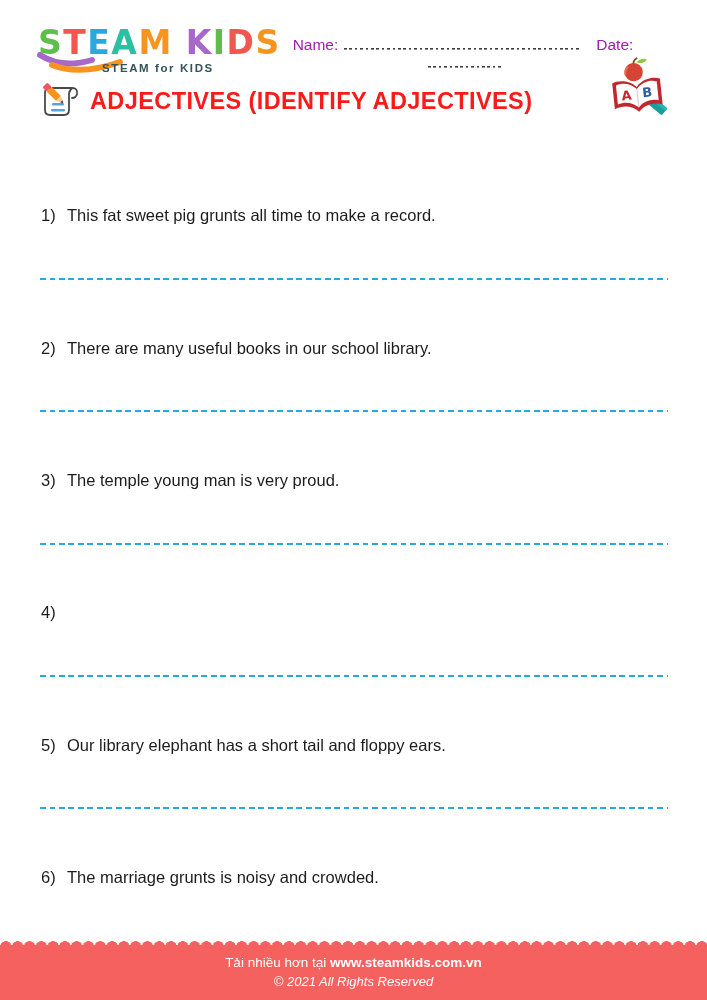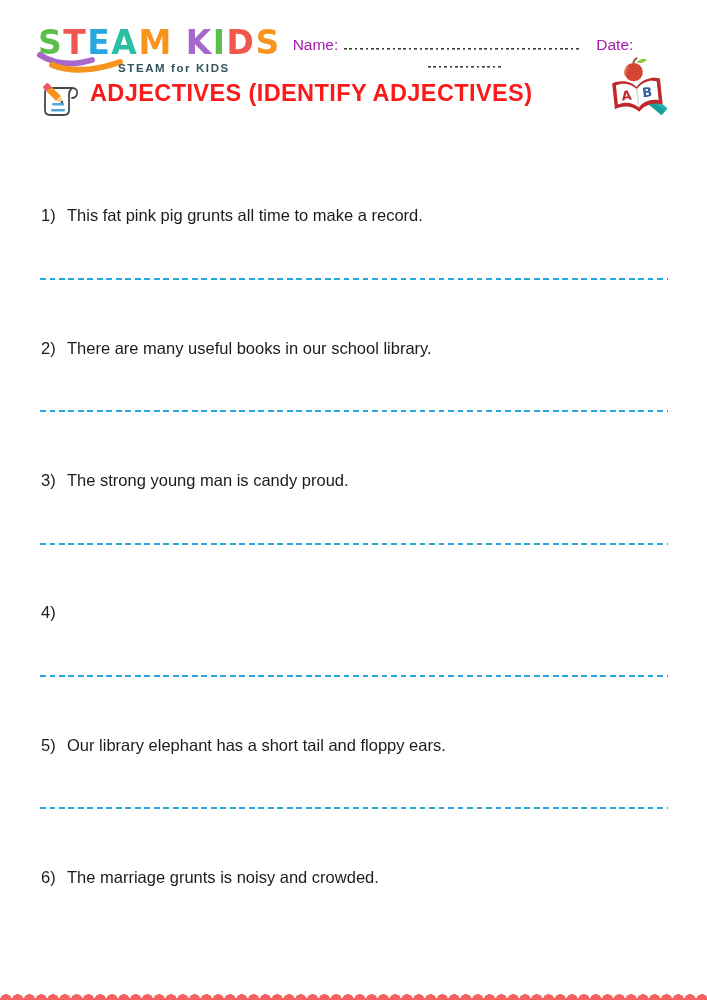--- a/index.html
+++ b/index.html
@@ -13,38 +13,38 @@
   
   .logo { position:absolute; left:38px; top:26px; width:210px; }
   .logo-word {
     font-size:33px; font-weight:800; letter-spacing:1.5px;
     font-family:"DejaVu Sans", sans-serif; line-height:1;
     white-space:nowrap;
   }
   .logo-word span { display:inline-block; }
   .logo-swoosh { position:absolute; left:-2px; top:26px; }
   .logo-subtitle {
-    position:absolute; left:80px; top:36px;
+    position:absolute; left:64px; top:36px;
     font-size:11.5px; font-weight:700; letter-spacing:1.6px; color:#33535C;
     white-space:nowrap;
   }
 
   .fields { position:absolute; left:253px; top:36px; width:420px; font-size:15.5px; color:#a21caf;text-align:center; }
   .field-label { font-weight:400; }
   .dotline {
     display:inline-block; height:10px; vertical-align:baseline; margin-left:6px;
     background:repeating-linear-gradient(90deg,#3c3c3c 0 2.6px, transparent 2.6px 5.4px);
     background-position:0 bottom; background-size:100% 1.6px; background-repeat:no-repeat;
   }
   .name-line { width:238px; }
   .date-line { width:76px; }
   .date-label { margin-left:14px; }
 
   
-  .title-row { position:absolute; left:38px; top:80px; display:flex; align-items:flex-start; }
+  .title-row { position:absolute; left:38px; top:80px; display:flex; align-items:center; }
   .scroll-icon { width:46px; height:42px; flex:0 0 auto; }
   .page-title {
     margin-left:6px; color:#FA1A1A; font-weight:800; font-size:23.5px;
     letter-spacing:0.4px; white-space:nowrap;
   }
   .book-badge { position:absolute; left:606px; top:56px; width:64px; height:64px; }
 
   
   .instructions {
     position:absolute; left:40px; top:129px; width:604px;
@@ -135,33 +135,33 @@
       <path d="M10.5 27.5 C17 25 25 26.5 31 33 C37 26.5 45 25 51.5 27.5 L51.5 46.5 C44 44 36.5 46 31 51.5 C25.5 46 18 44 10.5 46.5 Z" fill="#ffffff"></path>
       <line x1="31" y1="33" x2="31" y2="51.5" stroke="#d8d8d8" stroke-width="1.4"></line>
       <text x="15" y="43" font-family="DejaVu Sans, sans-serif" font-size="13" font-weight="bold" fill="#C1272D">A</text>
       <text x="36" y="42" font-family="DejaVu Sans, sans-serif" font-size="13" font-weight="bold" fill="#2E5FA3">B</text>
     </g>
   </svg>
 
 
   <div class="sentence s1">
     <span class="num">1)</span>
-    <span class="txt">This fat pink pig grunts all time to make a record.</span>
+    <span class="txt">This fat sweet pig grunts all time to make a record.</span>
   </div>
   <div class="separator sep1"></div>
 
   <div class="sentence s2">
     <span class="num">2)</span>
     <span class="txt">There are many useful books in our school library.</span>
   </div>
   <div class="separator sep2"></div>
 
   <div class="sentence s3">
     <span class="num">3)</span>
-    <span class="txt">The strong young man is candy proud.</span>
+    <span class="txt">The temple young man is very proud.</span>
   </div>
   <div class="separator sep3"></div>
 
   <div class="sentence s4">
     <span class="num">4)</span>
   </div>
   <div class="separator sep4"></div>
 
   <div class="sentence s5">
     <span class="num">5)</span>
@@ -169,15 +169,19 @@
   </div>
   <div class="separator sep5"></div>
 
   <div class="sentence s6">
     <span class="num">6)</span>
     <span class="txt">The marriage grunts is noisy and crowded.</span>
   </div>
 
   <div class="footer">
     <div class="scallops"></div>
+    <div class="footer-band">
+      <div class="footer-line1"><span>Tải nhiều hơn tại </span><span class="site">www.steamkids.com.vn</span></div>
+      <div class="footer-line2">© 2021 All Rights Reserved</div>
+    </div>
   </div>
 
 </div>
 
 </body></html>

